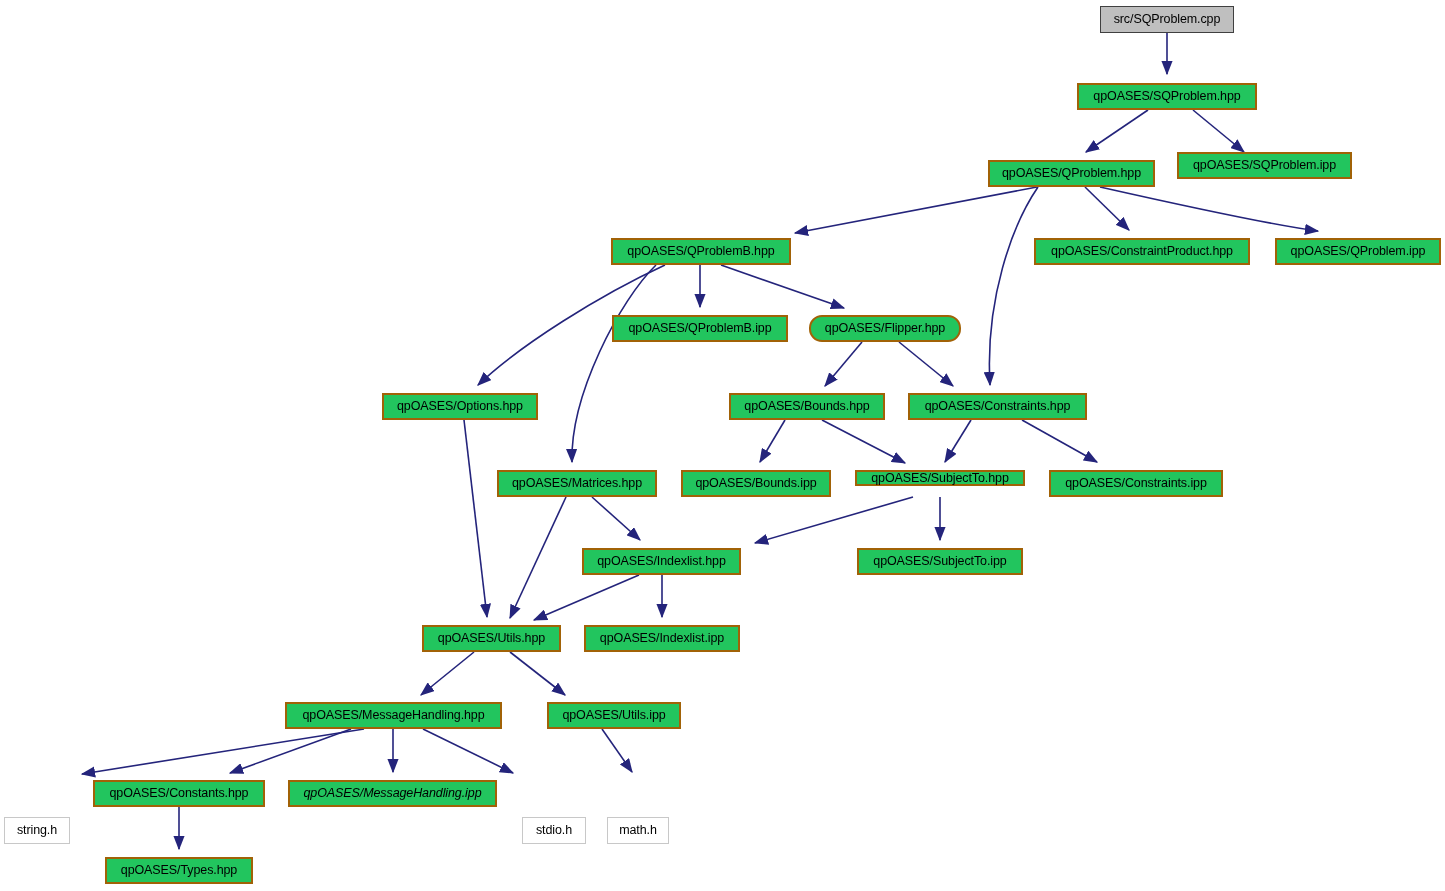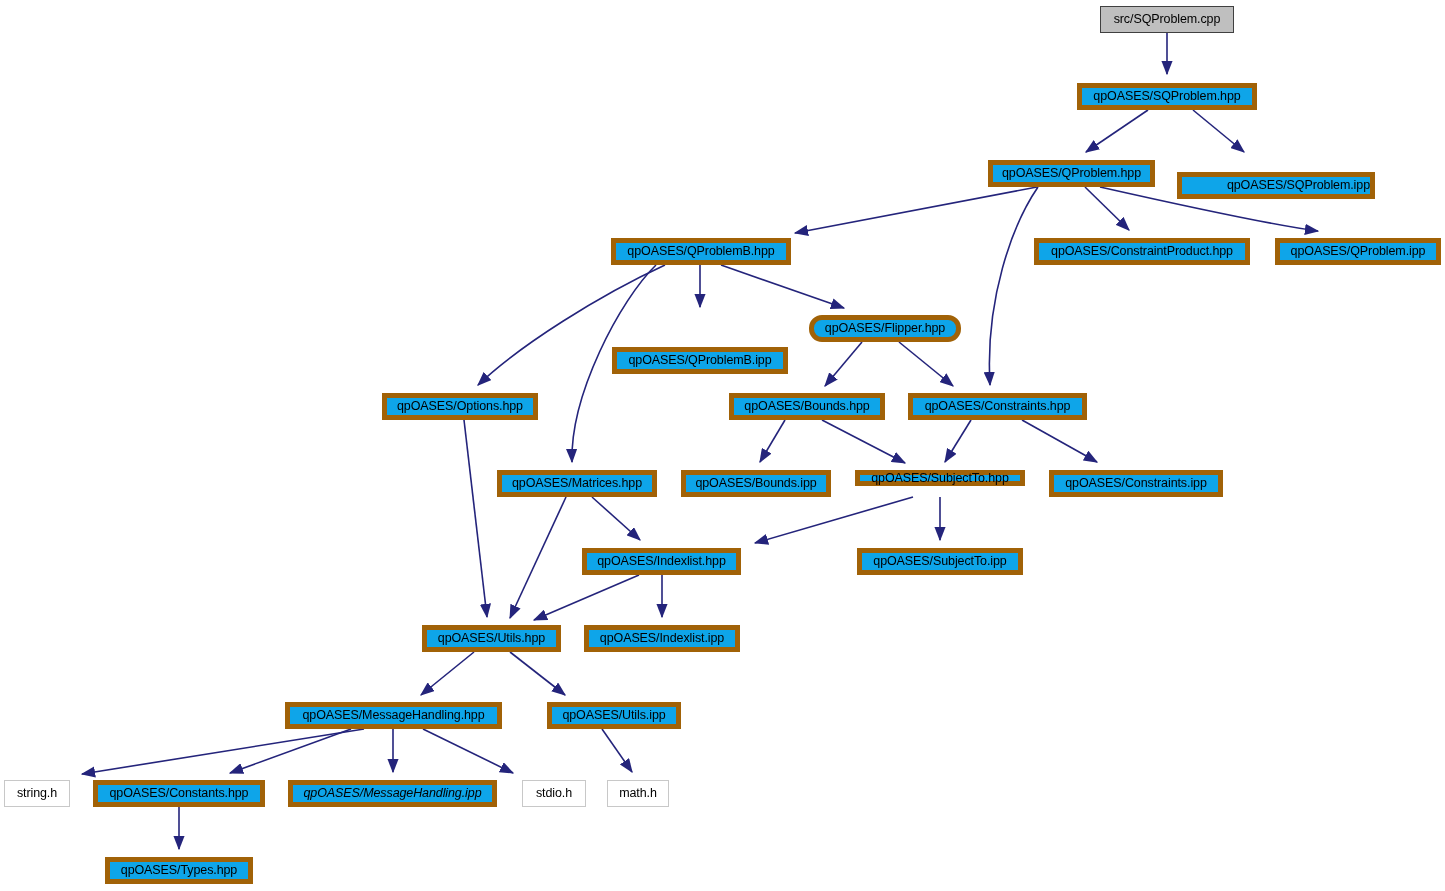--- a/index.html
+++ b/index.html
@@ -22,35 +22,36 @@
     width: 1445px;
     height: 891px;
     overflow: visible;
   }
   .node-box {
     position: absolute;
     box-sizing: border-box;
     display: flex;
     align-items: center;
     justify-content: center;
-    background: #0ea5e9;
-    border: 5px solid #a16207;
+    background: #22c55e;
+    border: 2px solid #a16207;
     color: #000000;
     font-size: 12.5px;
     line-height: 1;
     white-space: nowrap;
     letter-spacing: -0.1px;
   }
   .node-box.style-root {
     background: #bfbfbf;
     border: 1px solid #404040;
   }
   .node-box.style-system {
     border: 1px solid #c8c8c8;
     background: #ffffff;
+    margin-top: 37px;
   }
   .node-label {
     pointer-events: none;
   }
 </style>
 </head>
 <body>
 
 <div id="graph-root">
   <svg class="graph-svg" viewBox="0 0 1445 891">
@@ -97,33 +98,33 @@
   <div id="nodes-layer">
       <div class="node-box style-root" style="left: 1100px; top: 6px; width: 134px; height: 27px;">
         <span class="node-label">src/SQProblem.cpp</span>
       </div>
       <div class="node-box" style="left: 1077px; top: 83px; width: 180px; height: 27px;">
         <span class="node-label">qpOASES/SQProblem.hpp</span>
       </div>
       <div class="node-box" style="left: 988px; top: 160px; width: 167px; height: 27px;">
         <span class="node-label">qpOASES/QProblem.hpp</span>
       </div>
-      <div class="node-box" style="left: 1177px; top: 172px; width: 198px; height: 27px; justify-content: flex-end;">
+      <div class="node-box" style="left: 1177px; top: 152px; width: 175px; height: 27px;">
         <span class="node-label">qpOASES/SQProblem.ipp</span>
       </div>
       <div class="node-box" style="left: 611px; top: 238px; width: 180px; height: 27px;">
         <span class="node-label">qpOASES/QProblemB.hpp</span>
       </div>
       <div class="node-box" style="left: 1034px; top: 238px; width: 216px; height: 27px;">
         <span class="node-label">qpOASES/ConstraintProduct.hpp</span>
       </div>
       <div class="node-box" style="left: 1275px; top: 238px; width: 166px; height: 27px; justify-content: center;">
         <span class="node-label">qpOASES/QProblem.ipp</span>
       </div>
-      <div class="node-box" style="left: 612px; top: 315px; width: 176px; height: 27px; margin-top: 32px;">
+      <div class="node-box" style="left: 612px; top: 315px; width: 176px; height: 27px;">
         <span class="node-label">qpOASES/QProblemB.ipp</span>
       </div>
       <div class="node-box" style="left: 809px; top: 315px; width: 152px; height: 27px; border-radius: 13px;">
         <span class="node-label">qpOASES/Flipper.hpp</span>
       </div>
       <div class="node-box" style="left: 382px; top: 393px; width: 156px; height: 27px;">
         <span class="node-label">qpOASES/Options.hpp</span>
       </div>
       <div class="node-box" style="left: 729px; top: 393px; width: 156px; height: 27px;">
         <span class="node-label">qpOASES/Bounds.hpp</span>

